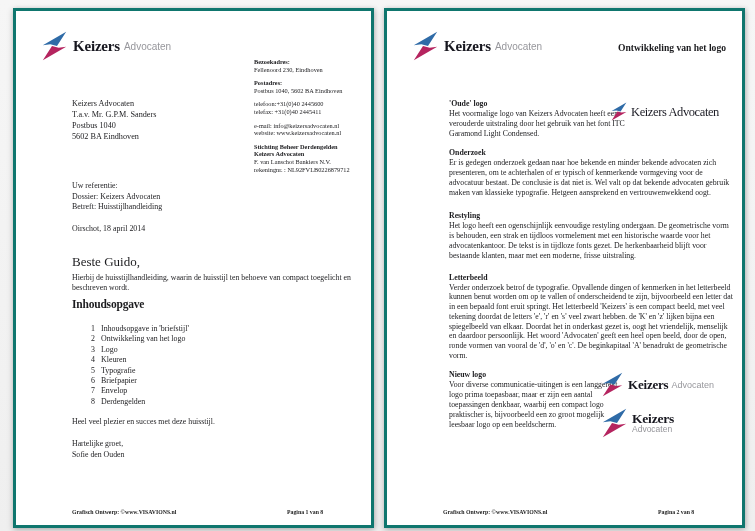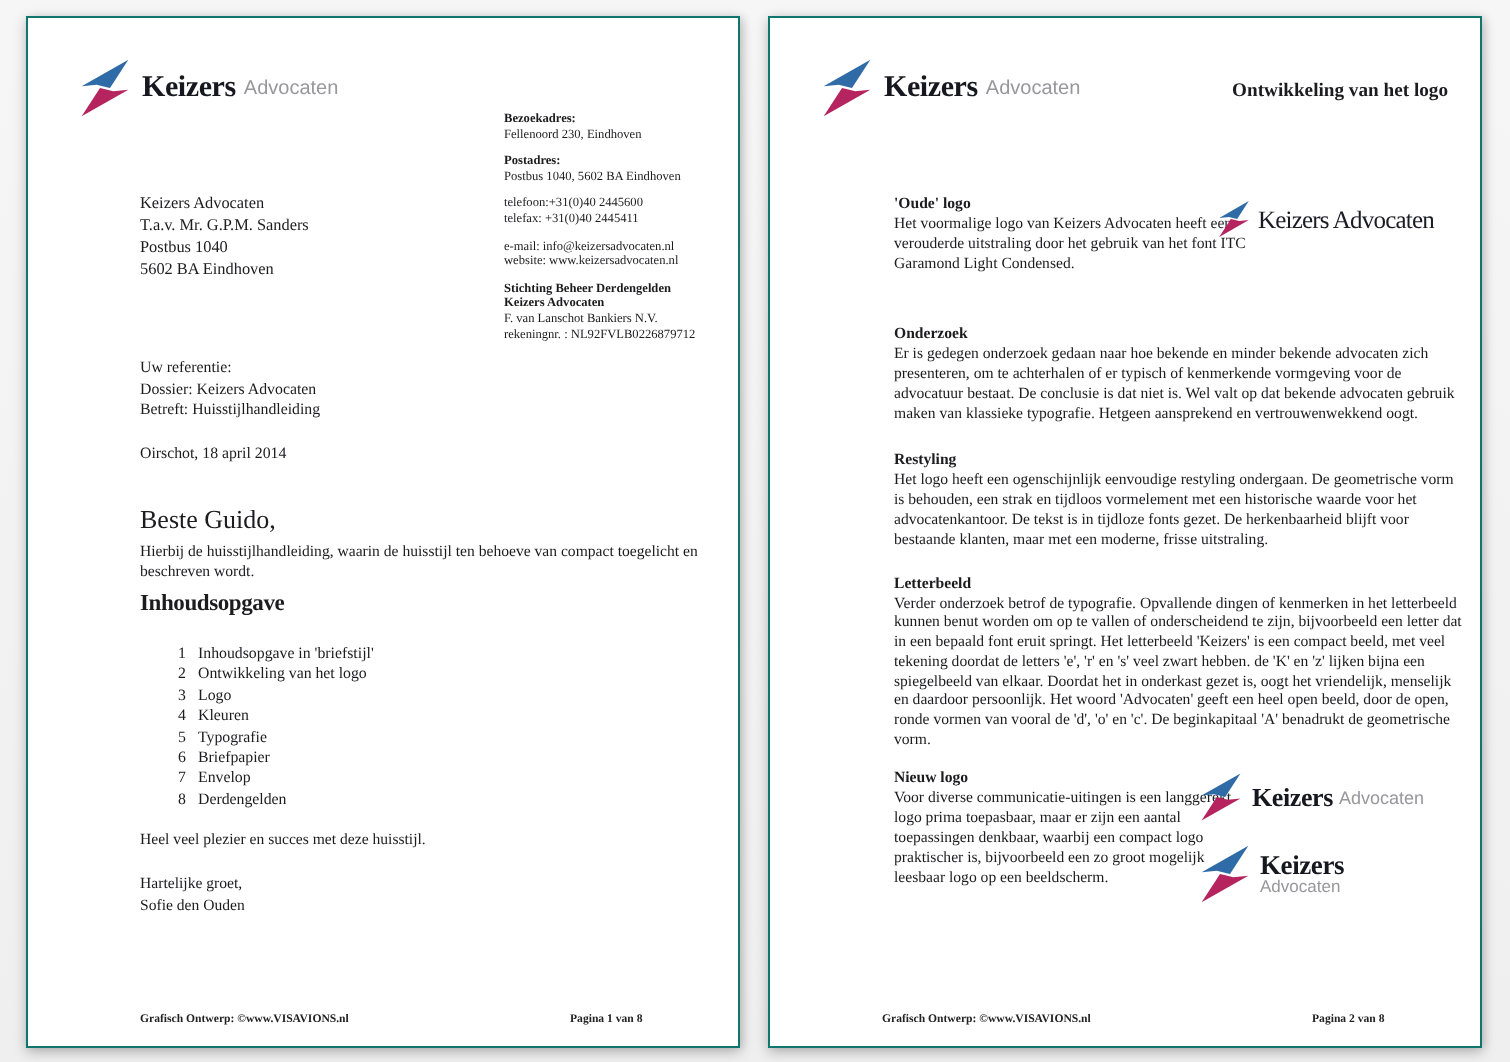--- a/index.html
+++ b/index.html
@@ -6,21 +6,21 @@
   body{
     width:755px;height:531px;
     background:linear-gradient(180deg,#f6f6f6 0%,#efefef 100%);
     font-family:"Liberation Serif", serif;
     color:#1c1c1f;
     overflow:hidden;
   }
   .stage{position:relative;width:755px;height:531px;}
   .page{
     position:absolute;top:8px;width:355px;height:514px;
-    background:#ffffff;border:1px solid #0f766e;
+    background:#ffffff;border:3px solid #0f766e;
     box-shadow:0 2px 6px rgba(0,0,0,.25), 2px 0 4px rgba(0,0,0,.08);
     overflow:hidden;
   }
   #page1{left:13px;}
   #page2{left:384px;}
 
   
   .brand{position:absolute;top:20px;left:26px;display:flex;align-items:center;}
   .brand svg{display:block;margin-right:6px;}
   .brand .serif{font-family:"Liberation Serif",serif;font-weight:bold;font-size:15px;color:#17171f;letter-spacing:-.2px;}
@@ -45,21 +45,21 @@
   .footer{position:absolute;top:498px;left:0;width:100%;font-size:5.8px;color:#232323;}
   .footer .fl{position:absolute;left:56px;font-weight:bold;}
   .footer .fr{position:absolute;left:271px;font-weight:bold;}
 
   
   .p2-title{position:absolute;top:31px;right:16px;font-size:9.6px;font-weight:bold;}
   .p2-content{position:absolute;top:88px;left:62px;width:286px;font-size:7.8px;line-height:10px;}
   .sec{position:relative;}
   .sec h3{margin:0;font-size:7.8px;line-height:10px;font-weight:bold;}
   .sec p{margin:0;}
-  .sec-oude{margin-bottom:25px;}
+  .sec-oude{margin-bottom:9px;}
   .sec-oude p{width:194px;}
   .sec-restyling{margin-bottom:12px;}
   .sec-onderzoek{margin-bottom:13px;}
   .sec-letterbeeld{margin-bottom:10px;line-height:9.7px;}
   .sec-letterbeeld h3{line-height:9.7px;}
   .sec-nieuw p{width:180px;}
 
   .old-logo{position:absolute;left:162px;top:3px;display:flex;align-items:center;}
   .old-logo svg{display:block;margin-right:4px;}
   .old-logo .txt{font-family:"Liberation Serif",serif;font-size:12.5px;color:#1b1b24;letter-spacing:-.4px;}

